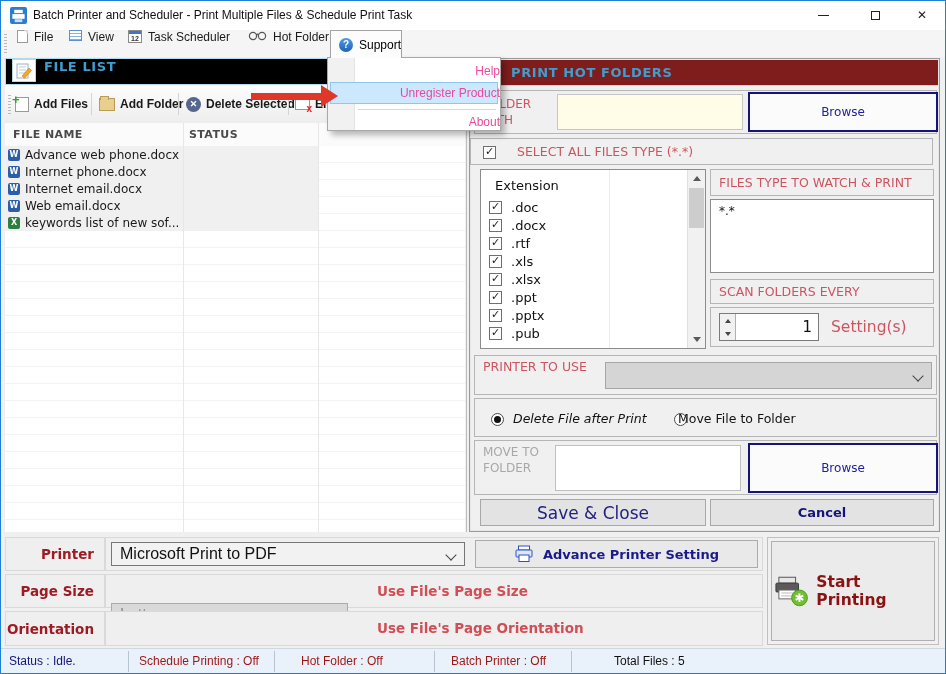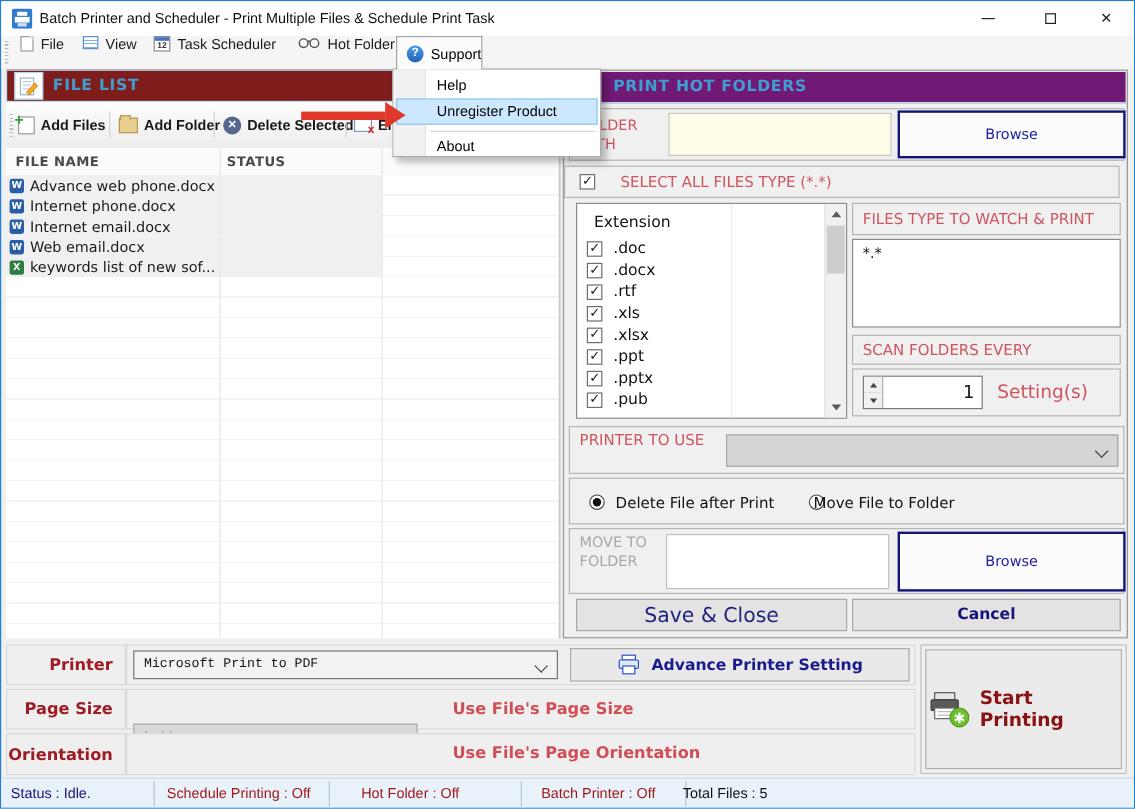--- a/index.html
+++ b/index.html
@@ -21,29 +21,29 @@
   
   .ic-page{width:11px;height:13px;background:#fff;border:1px solid #9a9a9a;box-sizing:border-box;position:relative;}
   .ic-page::after{content:"";position:absolute;right:-1px;top:-1px;border-style:solid;border-width:0 4px 4px 0;border-color:transparent #d9d9d9 transparent transparent;}
   .ic-view{width:13px;height:11px;border:1px solid #5b8fd0;box-sizing:border-box;background:repeating-linear-gradient(to bottom,#fff 0 2px,#7fb2e5 2px 3px);}
   .ic-cal{width:14px;height:13px;background:#fff;border:1px solid #8a8a8a;box-sizing:border-box;position:relative;font-size:7px;font-weight:bold;color:#333;text-align:center;line-height:15px;}
   .ic-cal::before{content:"";position:absolute;left:0;top:0;width:100%;height:3px;background:#4472c4;}
   .ic-help{width:14px;height:14px;border-radius:50%;background:linear-gradient(#4f9be8,#1f63b5);color:#fff;font-size:10px;font-weight:bold;text-align:center;line-height:14px;}
   
   .ddmenu{left:326px;top:56px;width:174px;height:74px;background:#fff;border:1px solid #a8a8a8;box-sizing:border-box;box-shadow:4px 4px 6px rgba(0,0,0,.28);z-index:60;}
   .dd-gutter{left:0;top:0;bottom:0;width:26px;background:#f1f1f1;border-right:1px solid #e4e4e4;}
-  .dd-item{left:0;width:100%;height:22px;line-height:22px;font-size:12px;color:#000000;padding-left:36px;box-sizing:border-box;}
+  .dd-item{left:0;width:100%;height:22px;line-height:22px;font-size:12px;color:#ec4899;padding-left:36px;box-sizing:border-box;text-align:right;}
   .dd-hl{left:2px;top:24px;width:168px;height:22px;background:#cce8ff;border:1px solid #90c6ec;box-sizing:border-box;}
   .dd-sep{left:30px;right:4px;top:51px;height:1px;background:#d8d8d8;}
   
   .arrow{left:250px;top:84px;width:87px;height:22px;z-index:70;}
   .arrow-body{left:0;top:8px;width:70px;height:7px;background:#e0372b;}
   .arrow-head{left:70px;top:0;width:0;height:0;border-top:11px solid transparent;border-bottom:11px solid transparent;border-left:17px solid #e0372b;}
   
-  .fl-header{left:4px;top:57px;width:460px;height:27px;background:#7f1d1d;border:1px solid #b3dcef;box-sizing:border-box;display:flex;align-items:center;}
+  .fl-header{left:4px;top:57px;width:460px;height:27px;background:#000000;border:1px solid #b3dcef;box-sizing:border-box;display:flex;align-items:flex-start;}
   .hdr-txt{font-size:13px;font-weight:bold;color:#3e9ecf;letter-spacing:.6px;font-family:"DejaVu Sans",sans-serif;}
   .fl-icbox{width:22px;height:21px;background:#fff;border:1px solid #b8d8ea;margin:0 8px 0 6px;display:flex;align-items:center;justify-content:center;}
   .fl-toolbar{left:4px;top:84px;width:460px;height:38px;background:linear-gradient(#fdfdfd,#ededed);border-bottom:1px solid #e0e0e0;}
   .tbtn{top:0;height:38px;display:flex;align-items:center;gap:5px;font-size:12px;font-weight:bold;color:#1a1a1a;}
   .tsep{top:8px;width:1px;height:22px;background:#d4d4d4;}
   .ic-addfile{width:14px;height:15px;background:#fff;border:1px solid #9a9a9a;box-sizing:border-box;position:relative;}
   .ic-addfile::after{content:"+";position:absolute;left:-4px;top:-6px;color:#2fa32f;font-size:13px;font-weight:bold;}
   .ic-folder{width:16px;height:13px;background:#e9cf8f;border:1px solid #b99b55;box-sizing:border-box;position:relative;}
   .ic-folder::before{content:"";position:absolute;left:0;top:-3px;width:7px;height:3px;background:#e9cf8f;border:1px solid #b99b55;border-bottom:none;}
   .ic-delete{width:15px;height:15px;border-radius:50%;background:#55678f;color:#fff;font-size:9px;font-weight:bold;text-align:center;line-height:15px;}
@@ -54,21 +54,21 @@
   .fl-list{left:4px;top:145px;width:460px;height:386px;background:repeating-linear-gradient(to bottom,#ffffff 0 16px,#f3f3f3 16px 17px);}
   .vline{top:122px;width:1px;height:409px;background:#e7e7e7;}
   .file-row{position:relative;width:313px;height:17px;background:#f0f0f0;display:flex;align-items:center;}
   .doc-ic{width:12px;height:12px;border-radius:2px;margin:0 5px 0 3px;color:#fff;font-size:8px;font-weight:bold;text-align:center;line-height:12px;flex:0 0 12px;font-family:"DejaVu Sans",sans-serif;}
   .doc-ic.word{background:#2a5fa8;}
   .doc-ic.excel{background:#2e7d43;}
   .file-nm{font-size:12px;color:#1a1a1a;white-space:nowrap;font-family:"DejaVu Sans",sans-serif;}
   .pdivider{left:465px;top:57px;width:1px;height:474px;background:#bdbdbd;}
   
   .rpanel{left:468px;top:57px;width:471px;height:474px;background:#f0f0f0;border:1px solid #9a9a9a;box-sizing:border-box;box-shadow:inset 0 0 0 1px #e6e6e6;}
-  .rp-header{left:1px;top:1px;width:467px;height:26px;background:#701a75;border-bottom:1px solid #b3dcef;box-sizing:border-box;display:flex;align-items:center;padding-left:40px;}
+  .rp-header{left:1px;top:1px;width:467px;height:26px;background:#7f1d1d;border-bottom:1px solid #b3dcef;box-sizing:border-box;display:flex;align-items:center;padding-left:40px;}
   .gbox{border:1px solid #b5b5b5;box-sizing:border-box;background:#f0f0f0;}
   .redlbl{color:#cd5560;font-size:12px;font-family:"DejaVu Sans",sans-serif;}
   .graylbl{color:#a8a8a8;font-size:12px;font-family:"DejaVu Sans",sans-serif;}
   .navybtn{background:#fbfbfb;border:2px solid #14147a;box-sizing:border-box;color:#2222a0;font-size:12px;display:flex;align-items:center;justify-content:center;font-family:"DejaVu Sans",sans-serif;}
   .yellow-input{background:#fffde8;border:1px solid #c6c6c6;box-sizing:border-box;}
   .white-input{background:#fff;border:1px solid #c0c0c0;box-sizing:border-box;}
   .cb{display:inline-block;width:13px;height:13px;background:#fff;border:1px solid #6e6e6e;box-sizing:border-box;position:relative;flex:0 0 13px;}
   .cb.checked::after{content:"✓";position:absolute;left:1px;top:-2px;font-size:11px;color:#1a1a1a;}
   .extbox{left:10px;top:110px;width:226px;height:180px;background:#fff;border:1px solid #8c8c8c;box-sizing:border-box;overflow:hidden;}
   .ext-head{position:absolute;left:14px;top:4px;height:24px;line-height:24px;font-size:13px;color:#111;font-family:"DejaVu Sans",sans-serif;}
@@ -86,21 +86,21 @@
   .combo{background:#d5d5d5;border:1px solid #a6a6a6;box-sizing:border-box;position:relative;}
   .chev{position:absolute;right:9px;top:9px;width:7px;height:7px;border-right:1px solid #444;border-bottom:1px solid #444;transform:rotate(45deg);}
   .chev.dis{border-color:#9a9a9a;}
   .radio{display:inline-block;width:13px;height:13px;border:1px solid #4a4a4a;border-radius:50%;background:#fff;box-sizing:border-box;position:relative;}
   .radio.sel::after{content:"";position:absolute;left:2px;top:2px;width:7px;height:7px;border-radius:50%;background:#111;}
   .blklbl{font-size:12.5px;color:#111;font-family:"DejaVu Sans",sans-serif;}
   .graybtn{background:#e3e3e3;border:1px solid #a8a8a8;box-sizing:border-box;display:flex;align-items:center;justify-content:center;}
   
   .bcell{background:#efefef;border:1px solid #d9d9d9;box-sizing:border-box;}
   .blabel{font-size:13.5px;font-weight:bold;color:#9e1b24;font-family:"DejaVu Sans",sans-serif;display:flex;align-items:center;justify-content:flex-end;padding-right:10px;box-sizing:border-box;}
-  .bcombo{border:1px solid #767676;background:#f2f2f2;box-sizing:border-box;position:relative;font-size:11px;color:#111;line-height:22px;padding-left:8px;font-family:Liberation Mono, monospace;white-space:nowrap;}
+  .bcombo{border:1px solid #767676;background:#f2f2f2;box-sizing:border-box;position:relative;font-size:16px;color:#111;line-height:22px;padding-left:8px;font-family:Liberation Sans, sans-serif;white-space:nowrap;}
   .bcombo.dis{background:#d9d9d9;border-color:#ababab;color:#8f8f8f;}
   .uselbl{font-size:13.5px;font-weight:bold;color:#d04e55;font-family:"DejaVu Sans",sans-serif;}
   .advbtn{background:#e9e9e9;border:1px solid #ababab;box-sizing:border-box;display:flex;align-items:center;justify-content:center;gap:9px;font-size:13px;font-weight:bold;color:#1a1a8c;font-family:"DejaVu Sans",sans-serif;}
   .startwrap{left:766px;top:536px;width:172px;height:108px;background:#f0f0f0;border:1px solid #c0c0c0;box-sizing:border-box;}
   .startbtn{position:absolute;left:3px;top:3px;right:3px;bottom:3px;background:#ebebeb;border:1px solid #b0b0b0;display:flex;align-items:center;justify-content:center;gap:8px;font-size:15.5px;font-weight:bold;color:#8b1212;font-family:"DejaVu Sans",sans-serif;}
   
   .statusbar{left:0;top:647px;width:944px;height:25px;background:#e9f1fa;border-top:1px solid #cdd8e4;box-sizing:border-box;}
   .seg{top:0;height:25px;line-height:24px;font-size:12px;white-space:nowrap;}
   .seg.blue{color:#14147a;}
   .seg.red{color:#9e1616;}
@@ -327,21 +327,21 @@
     <div class="abs gbox" style="left:4px;top:296px;width:463px;height:40px;">
       <span class="abs redlbl" style="left:8px;top:3px;width:112px;line-height:16px;font-size:12.5px;">PRINTER TO USE</span>
       <div class="abs combo" style="left:130px;top:6px;width:327px;height:27px;">
         <span></span>
         <span class="chev"></span>
       </div>
     </div>
 
     <div class="abs gbox" style="left:4px;top:339px;width:463px;height:39px;">
       <span class="abs radio sel" style="left:16px;top:13px;"></span>
-      <span class="abs blklbl" style="left:38px;top:0;line-height:39px;">Delete File after Print</span>
+      <span class="abs blklbl" style="left:38px;top:0;line-height:39px;font-style:italic;">Delete File after Print</span>
       <span class="abs radio" style="left:182px;top:13px;"></span>
       <span class="abs blklbl" style="left:203px;top:0;line-height:39px;">Move File to Folder</span>
     </div>
 
     <div class="abs gbox" style="left:4px;top:381px;width:463px;height:55px;">
       <span class="abs graylbl" style="left:8px;top:3px;width:64px;line-height:16px;">MOVE TO FOLDER</span>
       <div class="abs white-input" style="left:80px;top:4px;width:186px;height:46px;">
         <span></span>
       </div>
       <div class="abs navybtn" style="left:273px;top:2px;width:190px;height:50px;">
@@ -422,16 +422,16 @@
   
   <div class="abs statusbar">
     <span class="abs seg blue" style="left:8px;">Status :  Idle.</span>
     <span class="abs segdiv" style="left:127px;"></span>
     <span class="abs seg red" style="left:138px;">Schedule Printing : Off</span>
     <span class="abs segdiv" style="left:273px;"></span>
     <span class="abs seg red" style="left:300px;">Hot Folder : Off</span>
     <span class="abs segdiv" style="left:433px;"></span>
     <span class="abs seg red" style="left:450px;">Batch Printer : Off</span>
     <span class="abs segdiv" style="left:570px;"></span>
-    <span class="abs seg dark" style="left:568px;">Total Files :   5</span>
+    <span class="abs seg dark" style="left:613px;">Total Files :   5</span>
   </div>
 
 </div>
 
 </body></html>

